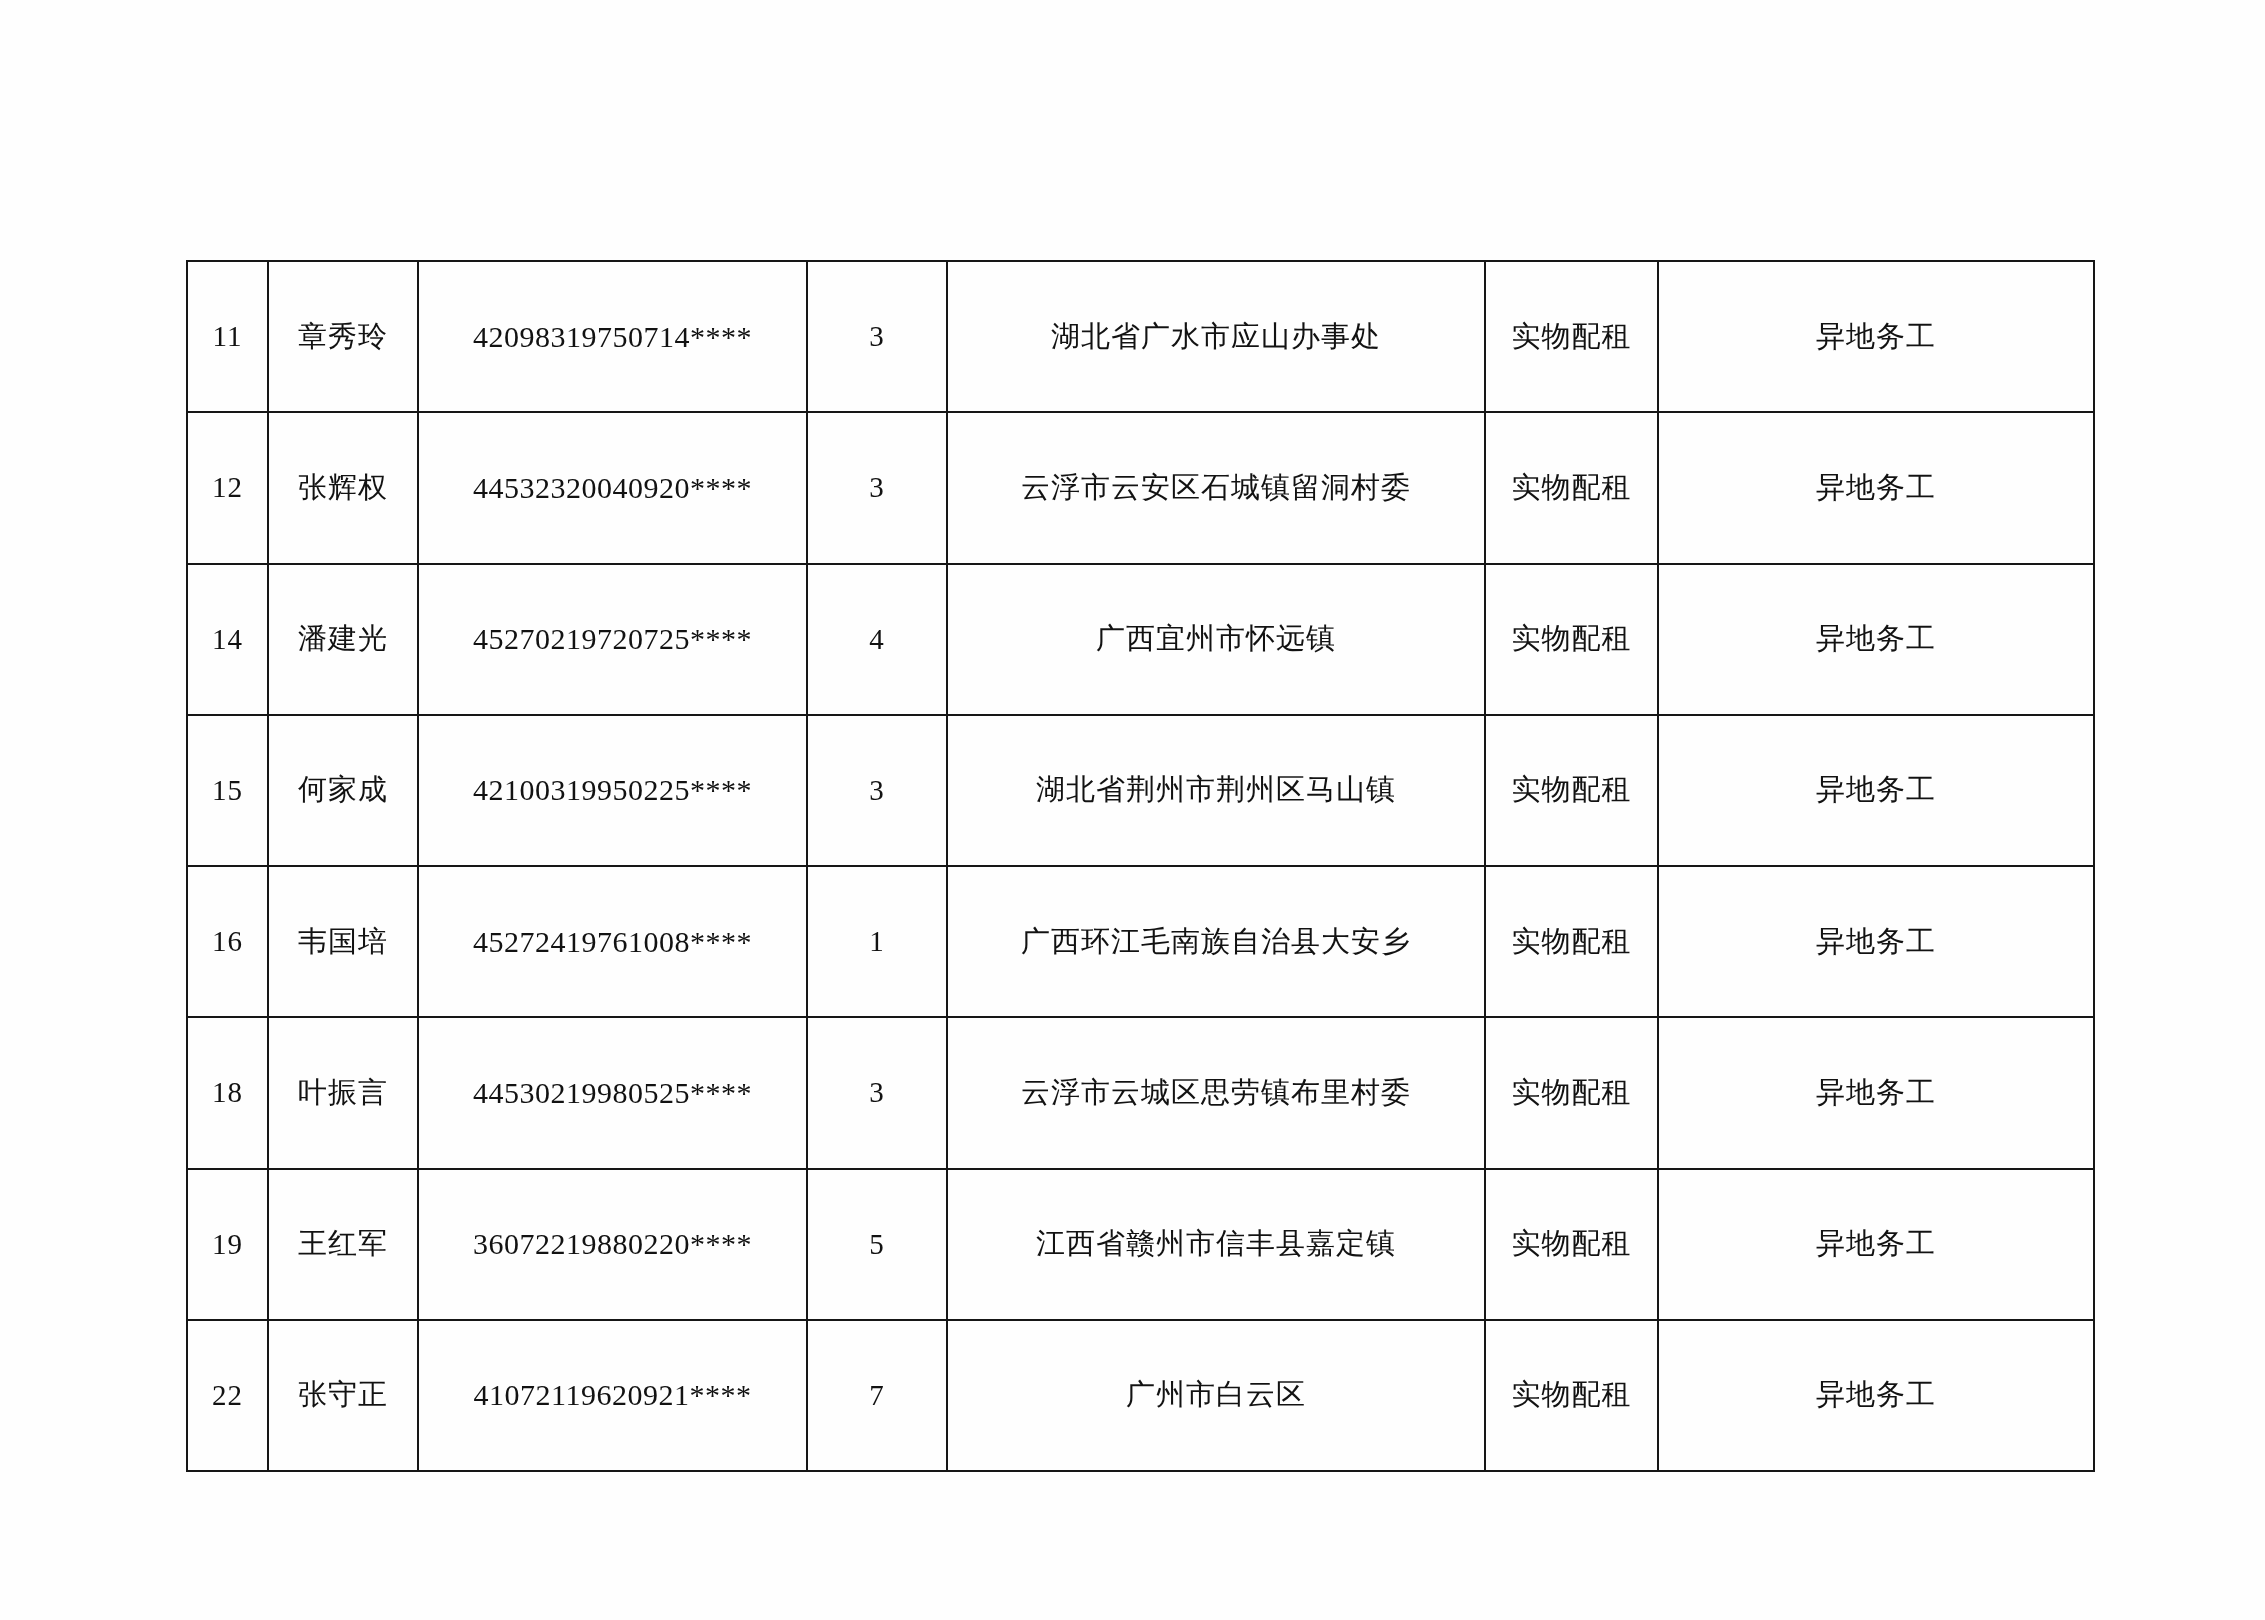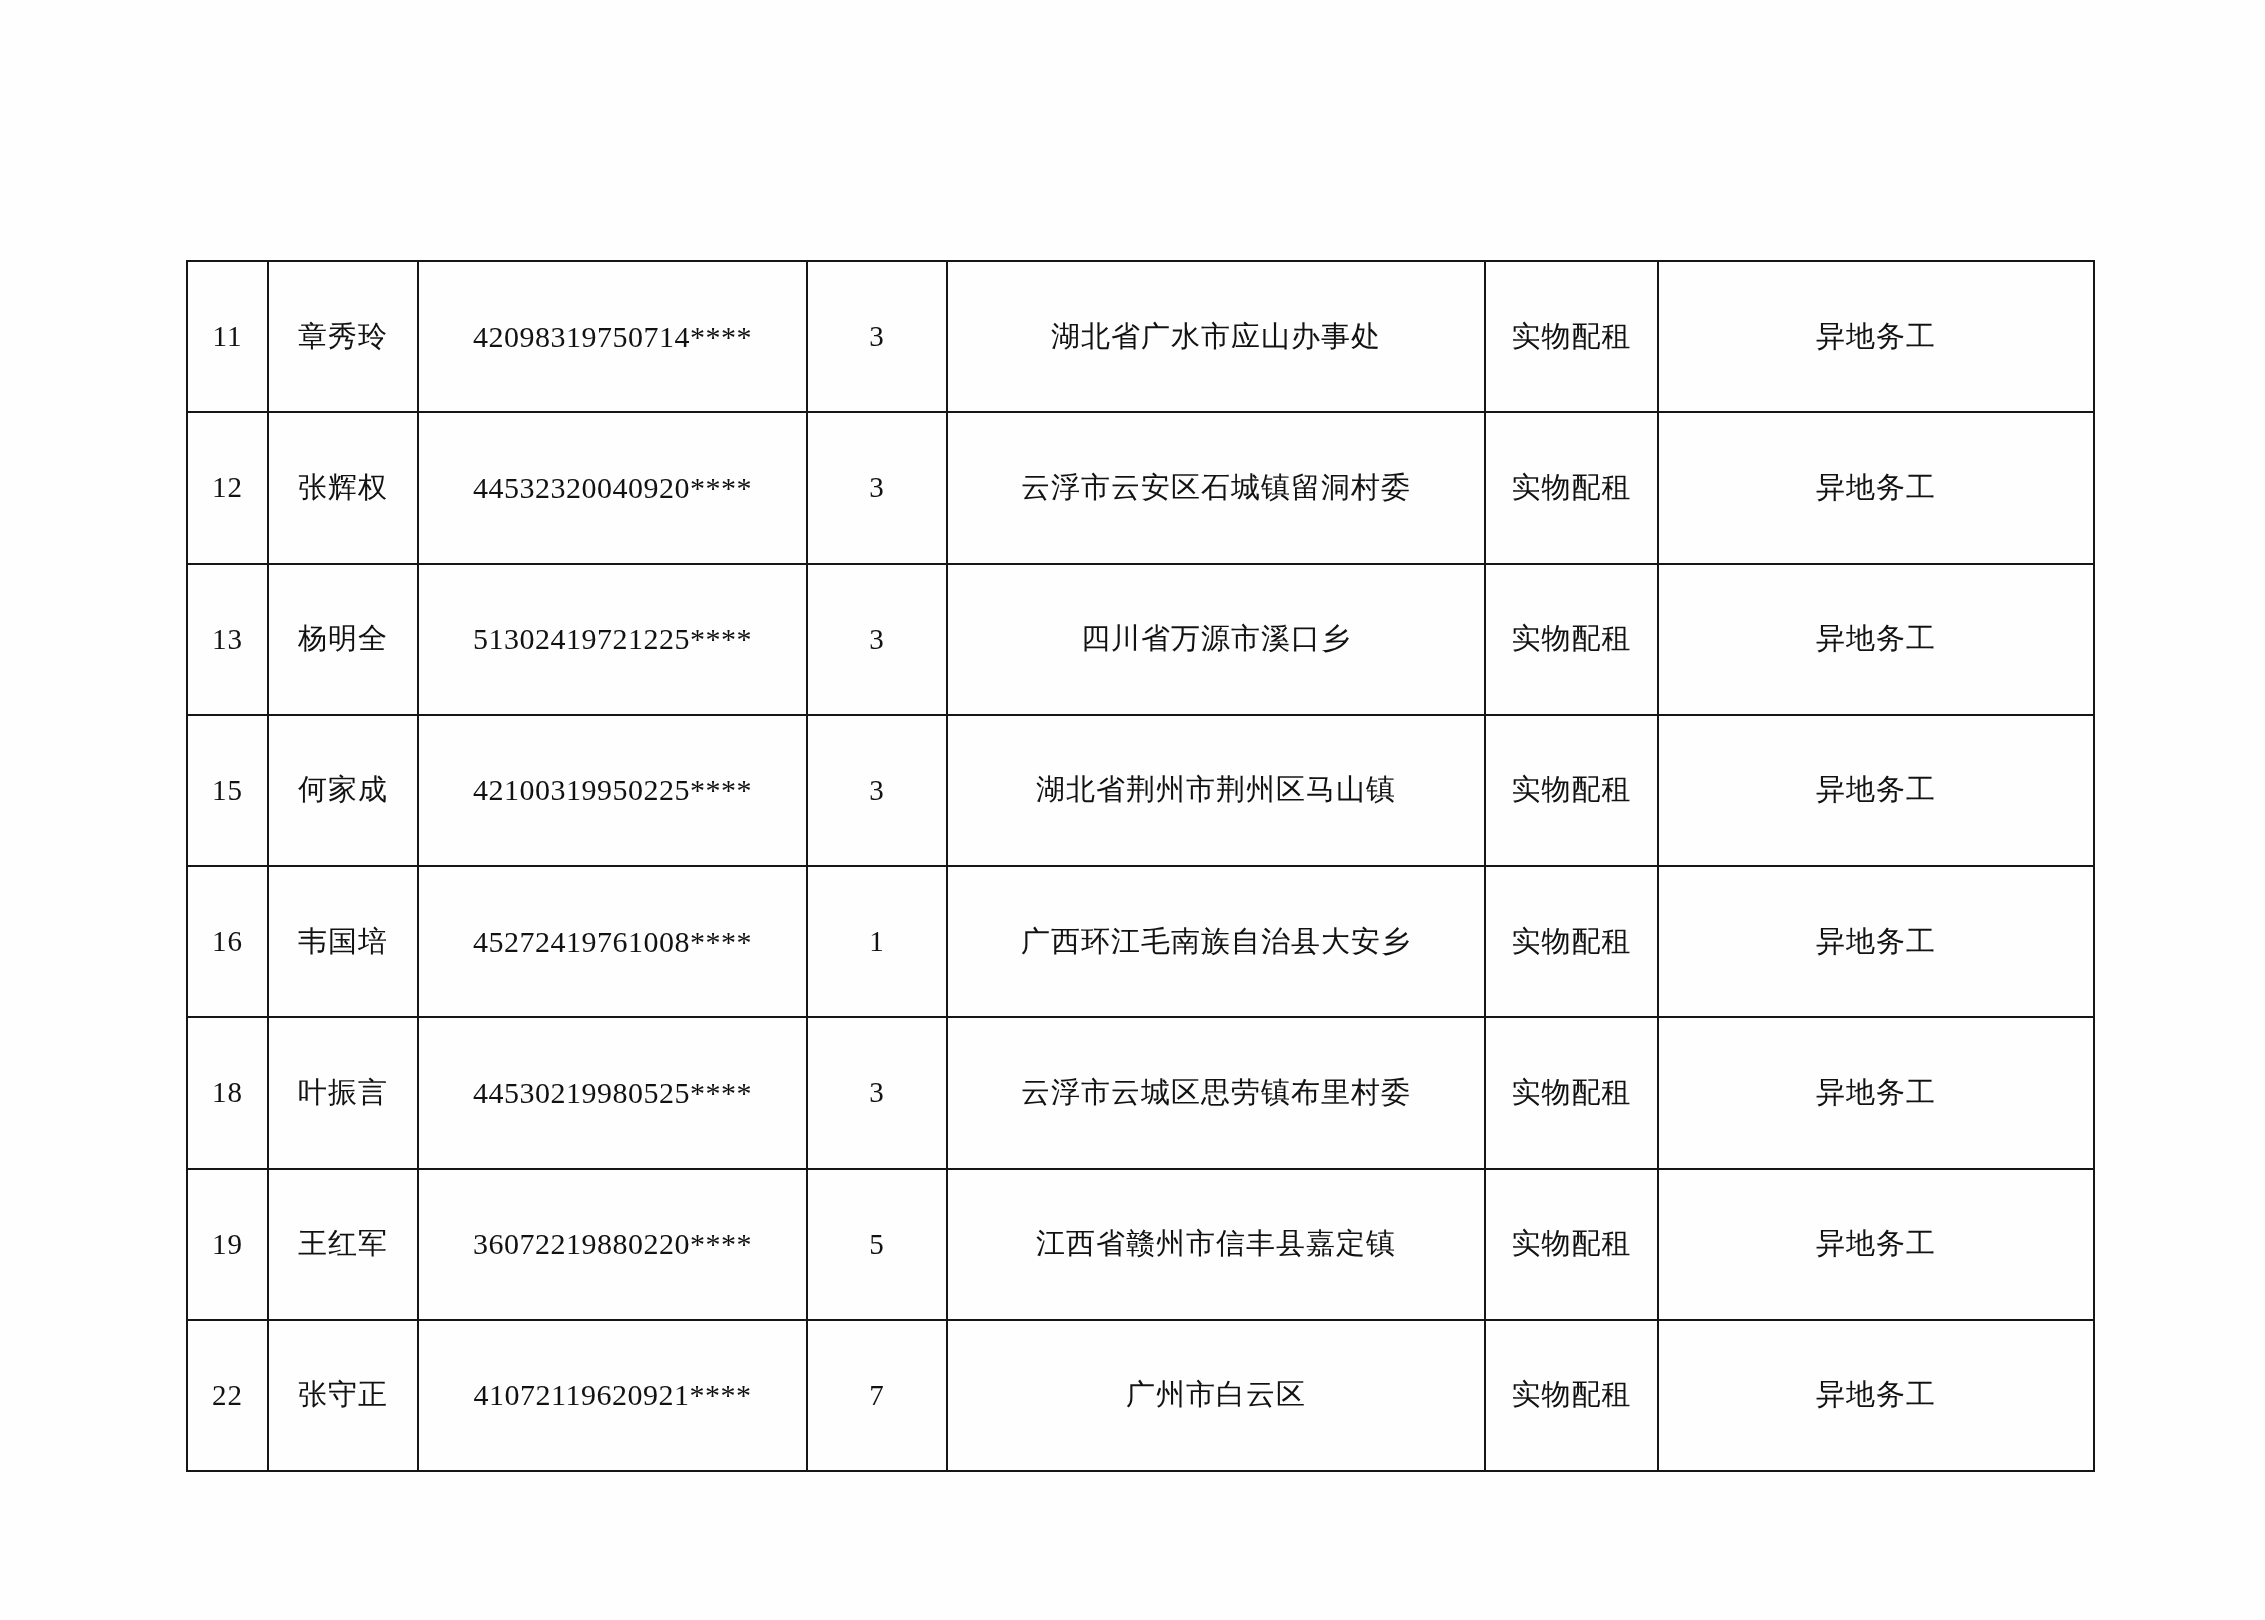--- a/index.html
+++ b/index.html
@@ -81,25 +81,25 @@
       <tr>
         <td>12</td>
         <td>张辉权</td>
         <td class="id-cell">44532320040920****</td>
         <td>3</td>
         <td>云浮市云安区石城镇留洞村委</td>
         <td>实物配租</td>
         <td>异地务工</td>
       </tr>
       <tr>
-        <td>13</td>
-        <td>杨明全</td>
-        <td class="id-cell">51302419721225****</td>
-        <td>3</td>
-        <td>四川省万源市溪口乡</td>
+        <td>14</td>
+        <td>潘建光</td>
+        <td class="id-cell">45270219720725****</td>
+        <td>4</td>
+        <td>广西宜州市怀远镇</td>
         <td>实物配租</td>
         <td>异地务工</td>
       </tr>
       <tr>
         <td>15</td>
         <td>何家成</td>
         <td class="id-cell">42100319950225****</td>
         <td>3</td>
         <td>湖北省荆州市荆州区马山镇</td>
         <td>实物配租</td>

